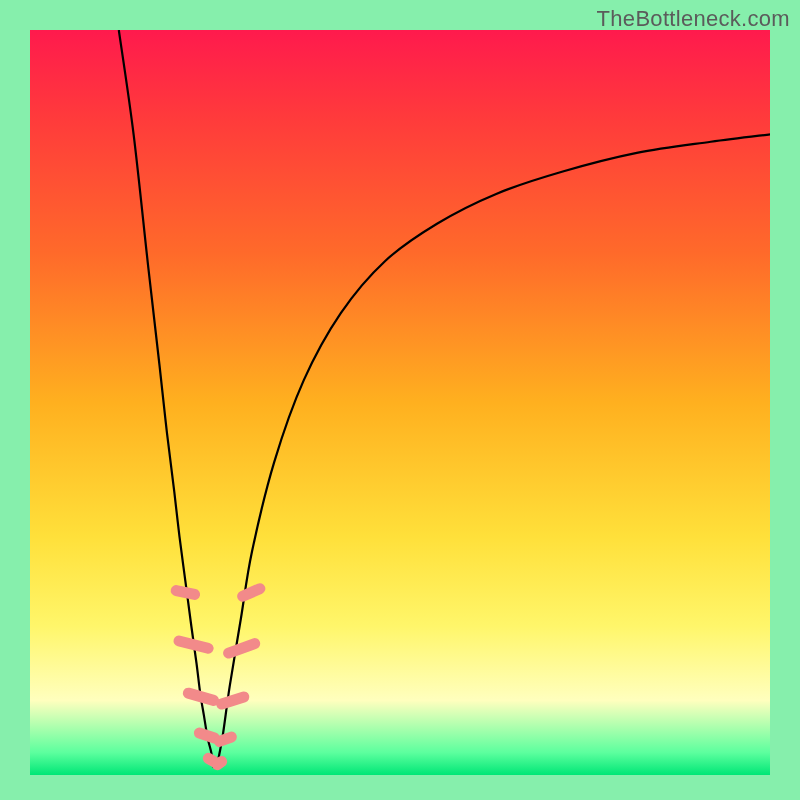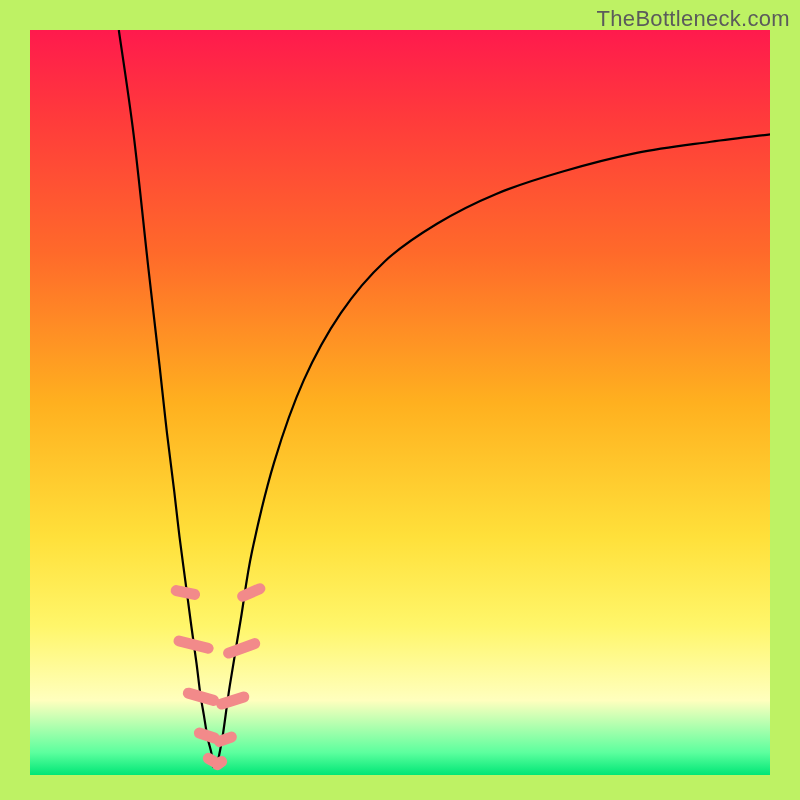--- a/index.html
+++ b/index.html
@@ -8,21 +8,21 @@
     width: 800px;
     height: 800px;
     overflow: hidden;
     background: #000;
     font-family: Arial, Helvetica, sans-serif;
   }
   .frame {
     position: absolute;
     left: 0; top: 0;
     width: 800px; height: 800px;
-    background: #bef264;
+    background: #86efac;
   }
   .plot-area {
     position: absolute;
     left: 30px;
     top: 30px;
     width: 740px;
     height: 745px;
     background: linear-gradient(to bottom,
       #ff1a4d 0%,
       #ff3b3b 12%,

